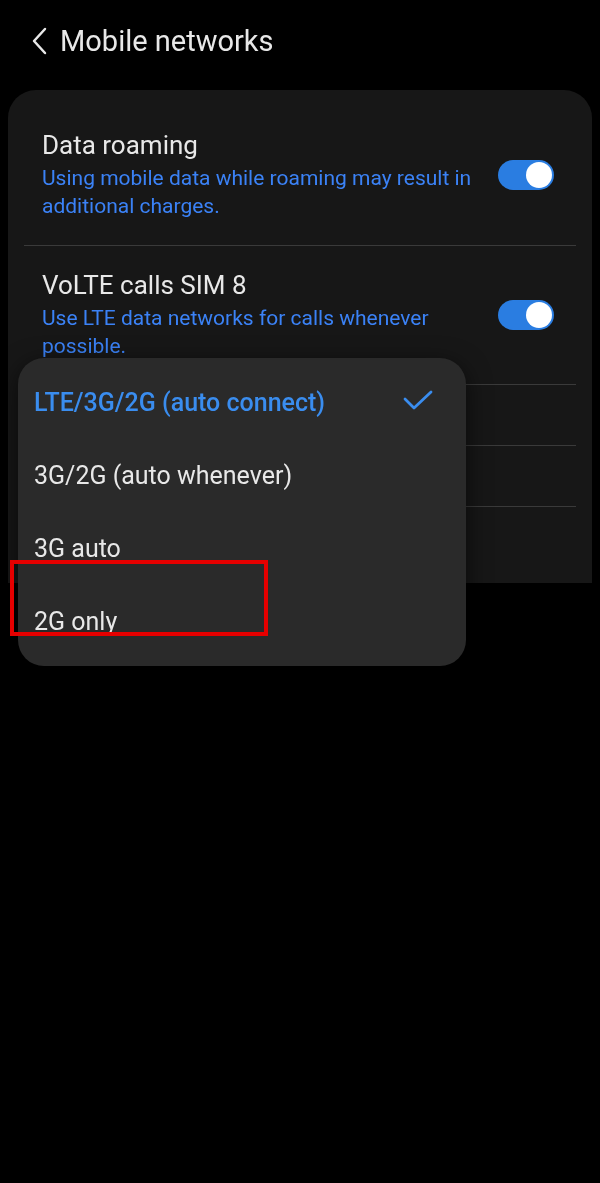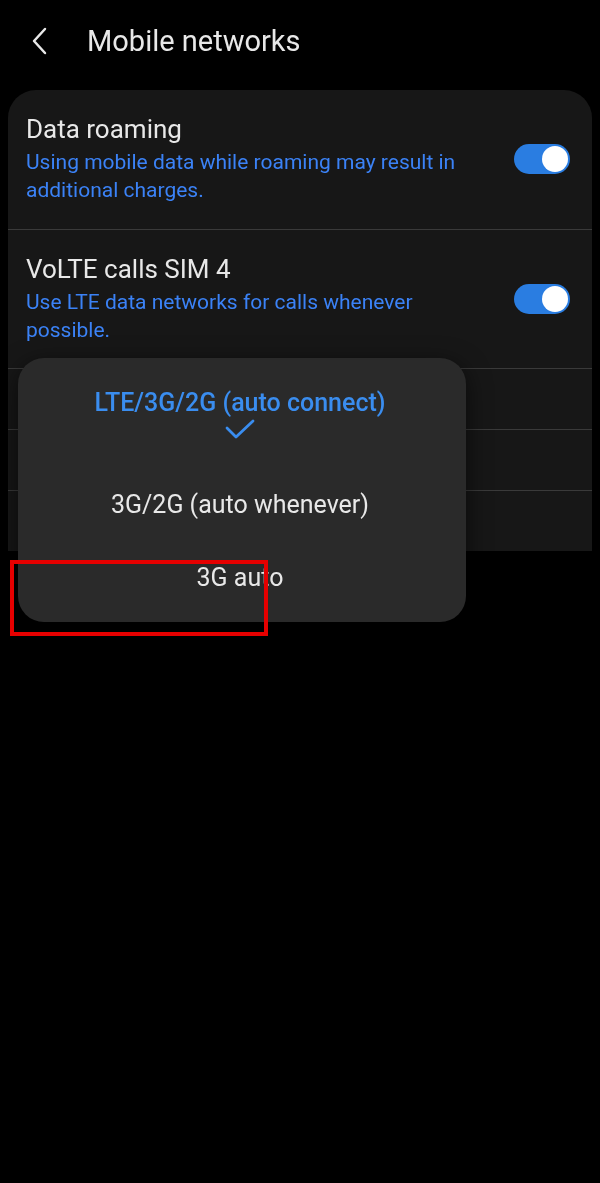--- a/index.html
+++ b/index.html
@@ -13,37 +13,37 @@
       width: 600px;
       height: 1183px;
       background: #000000;
       overflow: hidden;
       position: relative;
     }
     .header {
       display: flex;
       align-items: center;
       padding: 24px 20px 24px 30px;
-      gap: 39px;
+      gap: 12px;
     }
     .back-icon {
       color: #e8e8e8;
       display: flex;
       align-items: center;
     }
     .page-title {
       color: #e8e8e8;
       font-size: 29px;
       font-weight: 400;
     }
     .panel {
       background: #171717;
       border-radius: 28px 28px 0 0;
       margin: 8px 8px 0 8px;
-      padding: 0;
+      padding: 16px;
     }
     .setting-row {
       display: flex;
       align-items: center;
       justify-content: space-between;
       padding: 24px 22px 24px 18px;
       border-bottom: 1px solid #3a3a3a;
     }
     .setting-row:last-child {
       border-bottom: none;
@@ -92,24 +92,23 @@
       background: #2a2a2a;
       border-radius: 26px;
       padding: 8px 0;
       box-shadow: 0 6px 24px rgba(0,0,0,0.6);
       z-index: 10;
     }
     .dropdown-item {
       display: flex;
       align-items: center;
       justify-content: space-between;
-      padding: 22px 32px 22px 28px;
+      padding: 22px 32px 22px 16px;
       color: #e8e8e8;
       font-size: 25px;
-      flex-direction: column;
     }
     .dropdown-item.selected {
       color: #3a8def;
       font-weight: 500;
     }
     .check-icon {
       color: #3a8def;
     }
     .highlight-box {
       position: absolute;
@@ -134,21 +133,21 @@
   <div class="setting-row">
     <div class="setting-text">
       <div class="setting-title">Data roaming</div>
       <div class="setting-desc">Using mobile data while roaming may result in additional charges.</div>
     </div>
     <div class="toggle"></div>
   </div>
 
   <div class="setting-row">
     <div class="setting-text">
-      <div class="setting-title">VoLTE calls SIM 4</div>
+      <div class="setting-title">VoLTE calls SIM 8</div>
       <div class="setting-desc">Use LTE data networks for calls whenever possible.</div>
     </div>
     <div class="toggle"></div>
   </div>
 
   <div class="hidden-rows">
     <div class="setting-row">
         <div class="setting-text"></div>
       </div>
     <div class="setting-row">
@@ -168,15 +167,18 @@
         <path d="M3 10 L12 19 L29 3" stroke="currentColor" stroke-width="2.8" stroke-linecap="round" stroke-linejoin="round"></path>
       </svg>
     </span>
   </div>
   <div class="dropdown-item">
     <span>3G/2G (auto whenever)</span>
   </div>
   <div class="dropdown-item">
     <span>3G auto</span>
   </div>
+  <div class="dropdown-item">
+    <span>2G only</span>
+  </div>
 </div>
 
 <div class="highlight-box" style="left:10px; top:560px; width:258px; height:76px;"></div>
 
 </body></html>

